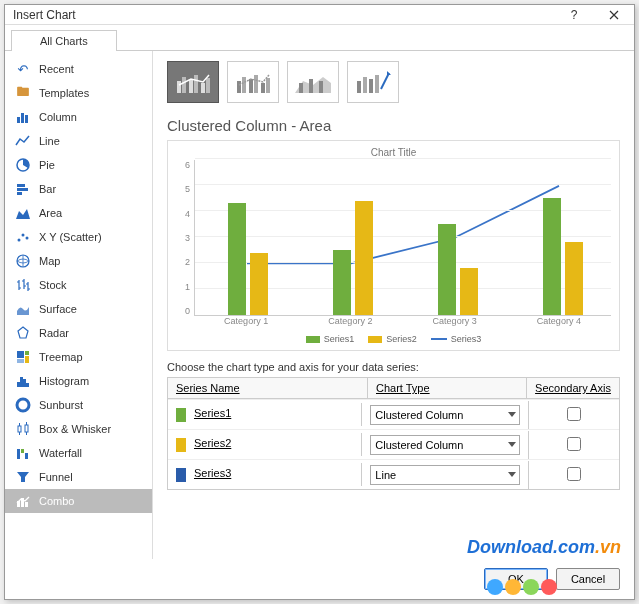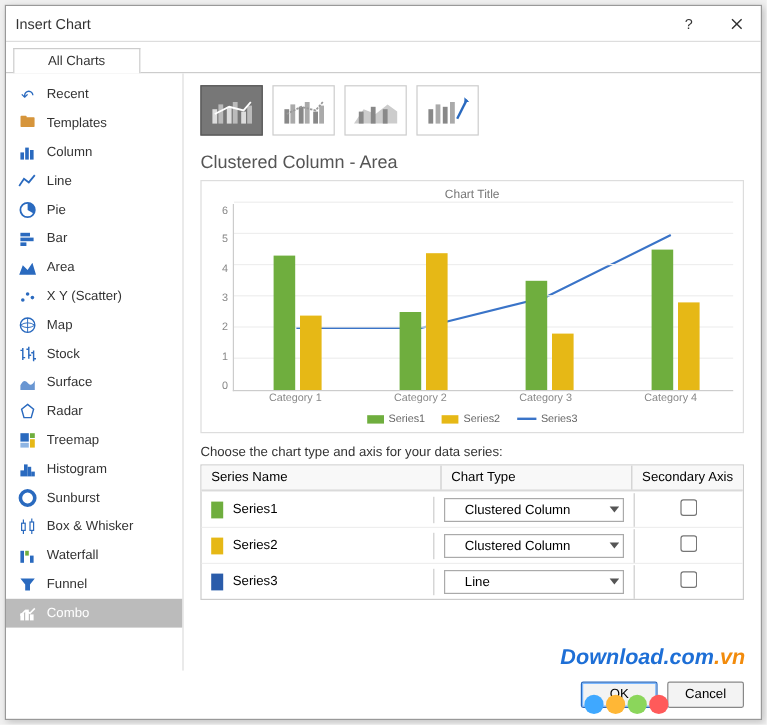--- a/index.html
+++ b/index.html
@@ -1,18 +1,18 @@
 <!DOCTYPE html>
 <html><head>
 <meta charset="utf-8">
 <style>
 * { box-sizing: border-box; margin: 0; padding: 0; font-family: "Segoe UI", Tahoma, sans-serif; }
 body { background: #f0f0f0; width: 639px; height: 604px; overflow: hidden; position: relative; }
 .dialog { position: absolute; top: 4px; left: 4px; width: 631px; height: 596px; background: #fff; border: 1px solid #999; box-shadow: 2px 2px 6px rgba(0,0,0,0.2); display: flex; flex-direction: column; }
-.titlebar { height: 30px; display: flex; align-items: center; justify-content: space-between; padding: 0 0 0 8px; border-bottom: 1px solid #ddd; }
+.titlebar { height: 20px; display: flex; align-items: center; justify-content: space-between; padding: 0 0 0 8px; border-bottom: 1px solid #ddd; }
 .title { font-size: 12px; color: #333; }
 .win-controls { display: flex; }
 .win-btn { width: 40px; height: 30px; display: flex; align-items: center; justify-content: center; font-size: 12px; color: #333; cursor: pointer; }
 .tabs { height: 26px; display: flex; align-items: flex-end; padding-left: 6px; border-bottom: 1px solid #ccc; }
 .tab { padding: 4px 28px; font-size: 11px; color: #333; border: 1px solid #ccc; border-bottom: none; background: #fff; position: relative; top: 1px; }
 .body { flex: 1; display: flex; overflow: hidden; }
 .sidebar { width: 148px; border-right: 1px solid #ddd; padding: 6px 0; overflow-y: auto; }
 .sb-item { display: flex; align-items: center; gap: 8px; padding: 4px 10px; font-size: 11px; color: #333; cursor: pointer; }
 .sb-item.selected { background: #bbb; color: #fff; }
 .sb-item.selected .sb-icon { filter: brightness(1.2); }
@@ -37,33 +37,33 @@
 .line-svg { position: absolute; left: 0; top: 0; width: 100%; height: 100%; overflow: visible; }
 .cat-labels { position: absolute; left: 18px; right: 0; bottom: 0; height: 14px; display: flex; font-size: 9px; color: #888; }
 .cat-label { flex: 1; text-align: center; }
 .legend { display: flex; justify-content: center; gap: 14px; font-size: 9px; color: #666; padding: 4px 0 2px; }
 .leg-item { display: flex; align-items: center; gap: 4px; }
 .leg-sw { width: 14px; height: 7px; }
 .leg-sw.s1 { background: #6fae3e; }
 .leg-sw.s2 { background: #e6b816; }
 .leg-line { width: 16px; height: 2px; background: #3a74c8; }
 .config-label { font-size: 11px; color: #333; margin: 10px 0 4px; }
-.config-table { border: 1px solid #ccc; font-size: 11px; }
+.config-table { border: 1px solid #ccc; font-size: 11px; text-decoration: underline; }
 .ct-head { display: flex; background: #f8f8f8; border-bottom: 1px solid #ccc; }
 .ct-col { padding: 4px 8px; border-right: 1px solid #ccc; }
 .ct-col:last-child { border-right: none; }
 .ct-col.sn { width: 200px; }
 .ct-col.ct { flex: 1; }
 .ct-col.sa { width: 92px; text-align: center; }
 .ct-row { display: flex; align-items: center; border-top: 1px solid #eee; height: 30px; }
 .ct-sw { width: 10px; height: 14px; display: inline-block; margin-right: 8px; vertical-align: middle; }
 .ct-sw.c1 { background: #6fae3e; }
 .ct-sw.c2 { background: #e6b816; }
 .ct-sw.c3 { background: #2a5caa; }
-.ct-select { width: 150px; height: 20px; font-size: 11px; border: 1px solid #aaa; background: #fff; padding: 1px 18px 1px 16px; appearance: none; position: relative; }
+.ct-select { width: 150px; height: 20px; font-size: 11px; border: 1px solid #aaa; background: #fff; padding: 1px 18px 1px 4px; appearance: none; position: relative; }
 .sel-wrap { position: relative; display: inline-block; }
 .sel-wrap::after { content: ""; position: absolute; right: 4px; top: 7px; border-left: 4px solid transparent; border-right: 4px solid transparent; border-top: 5px solid #555; pointer-events: none; }
 .ct-check { width: 14px; height: 14px; }
 .footer { height: 40px; display: flex; align-items: center; justify-content: flex-end; gap: 8px; padding: 0 14px; }
 .btn { min-width: 64px; height: 22px; font-size: 11px; border: 1px solid #888; background: #f3f3f3; cursor: pointer; border-radius: 2px; }
 .btn.primary { border-color: #2a6abf; box-shadow: 0 0 0 1px #7ab7ff inset; }
 .watermark { position: absolute; right: 18px; bottom: 46px; font-size: 18px; font-style: italic; font-weight: bold; color: #1e6fd6; pointer-events: none; text-shadow: 0 0 2px #fff; }
 .watermark .vn { color: #f28b0c; }
 .circles { position: absolute; right: 82px; bottom: 9px; display: flex; gap: 2px; pointer-events: none; }
 .circle { width: 16px; height: 16px; border-radius: 50%; }

